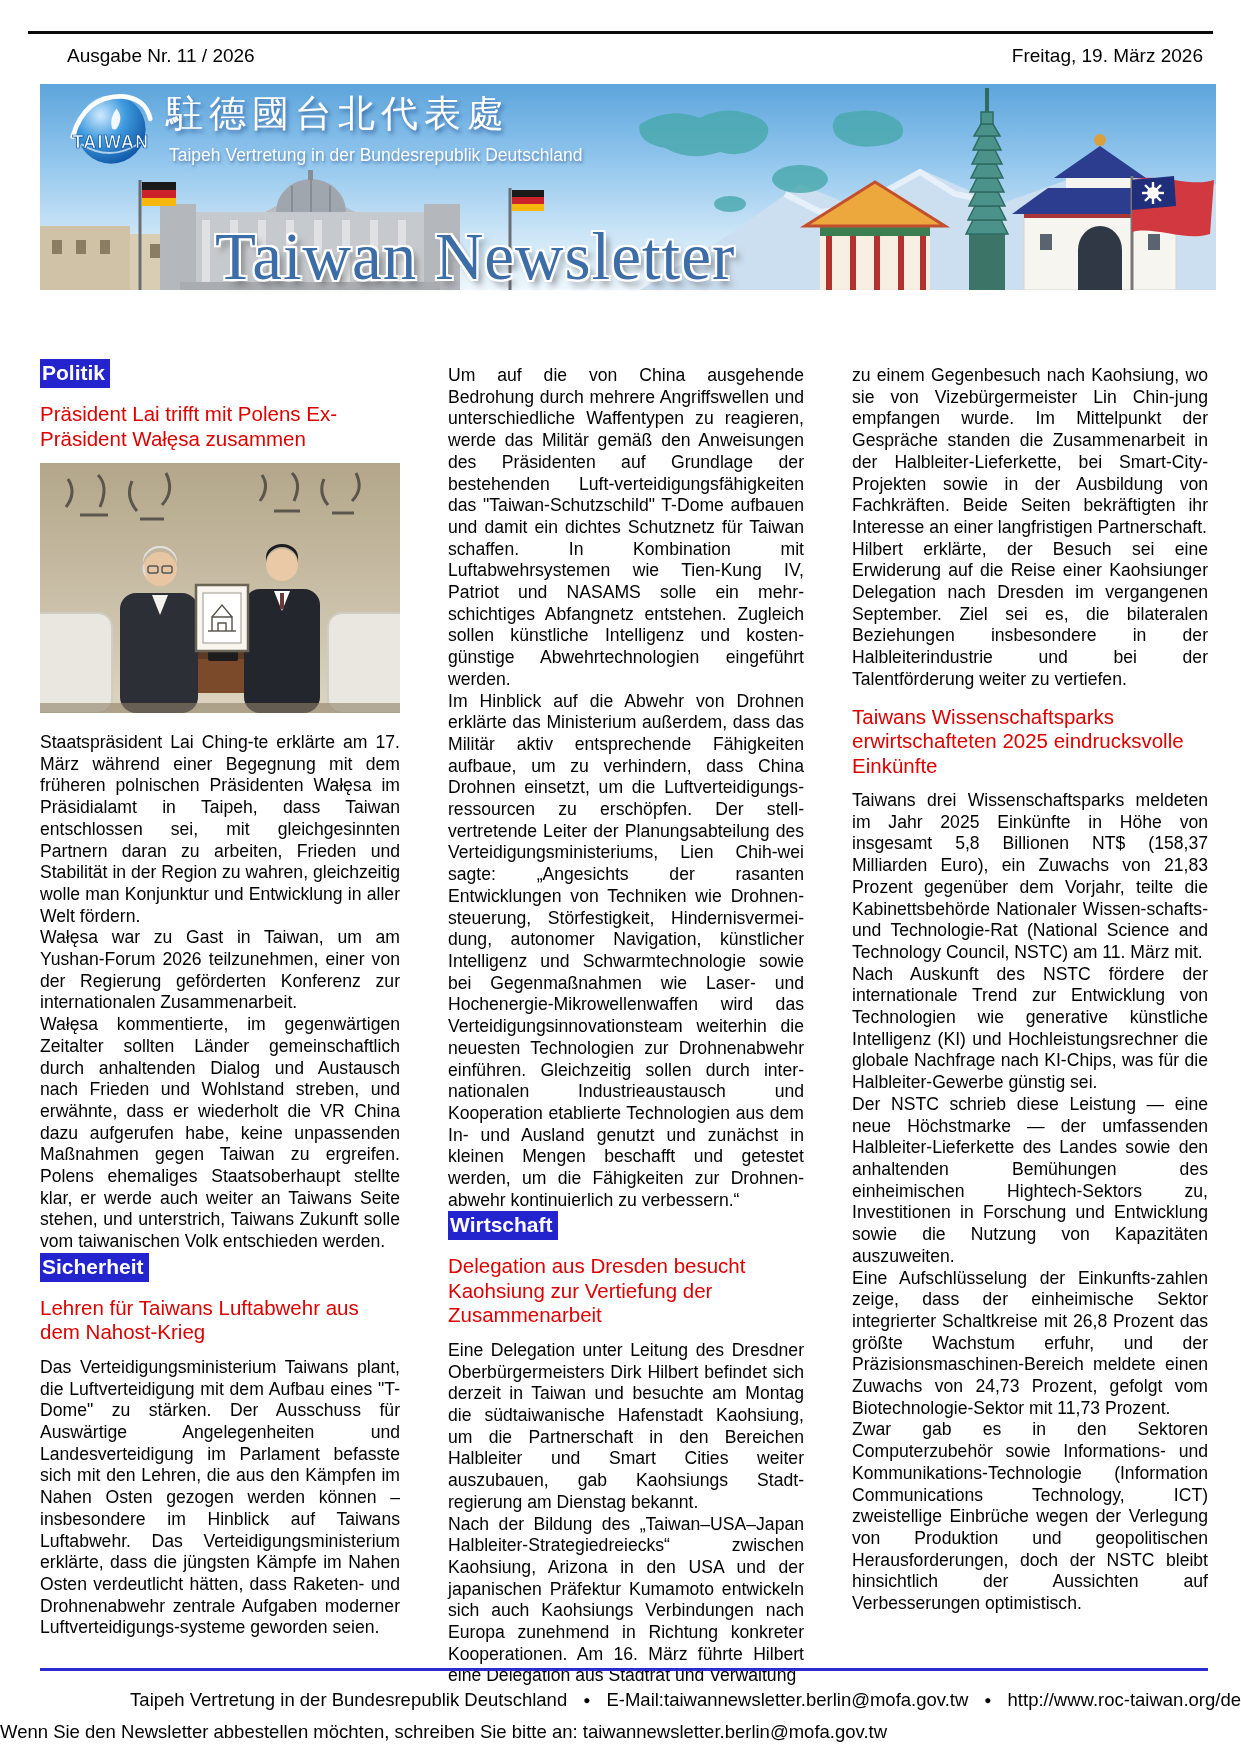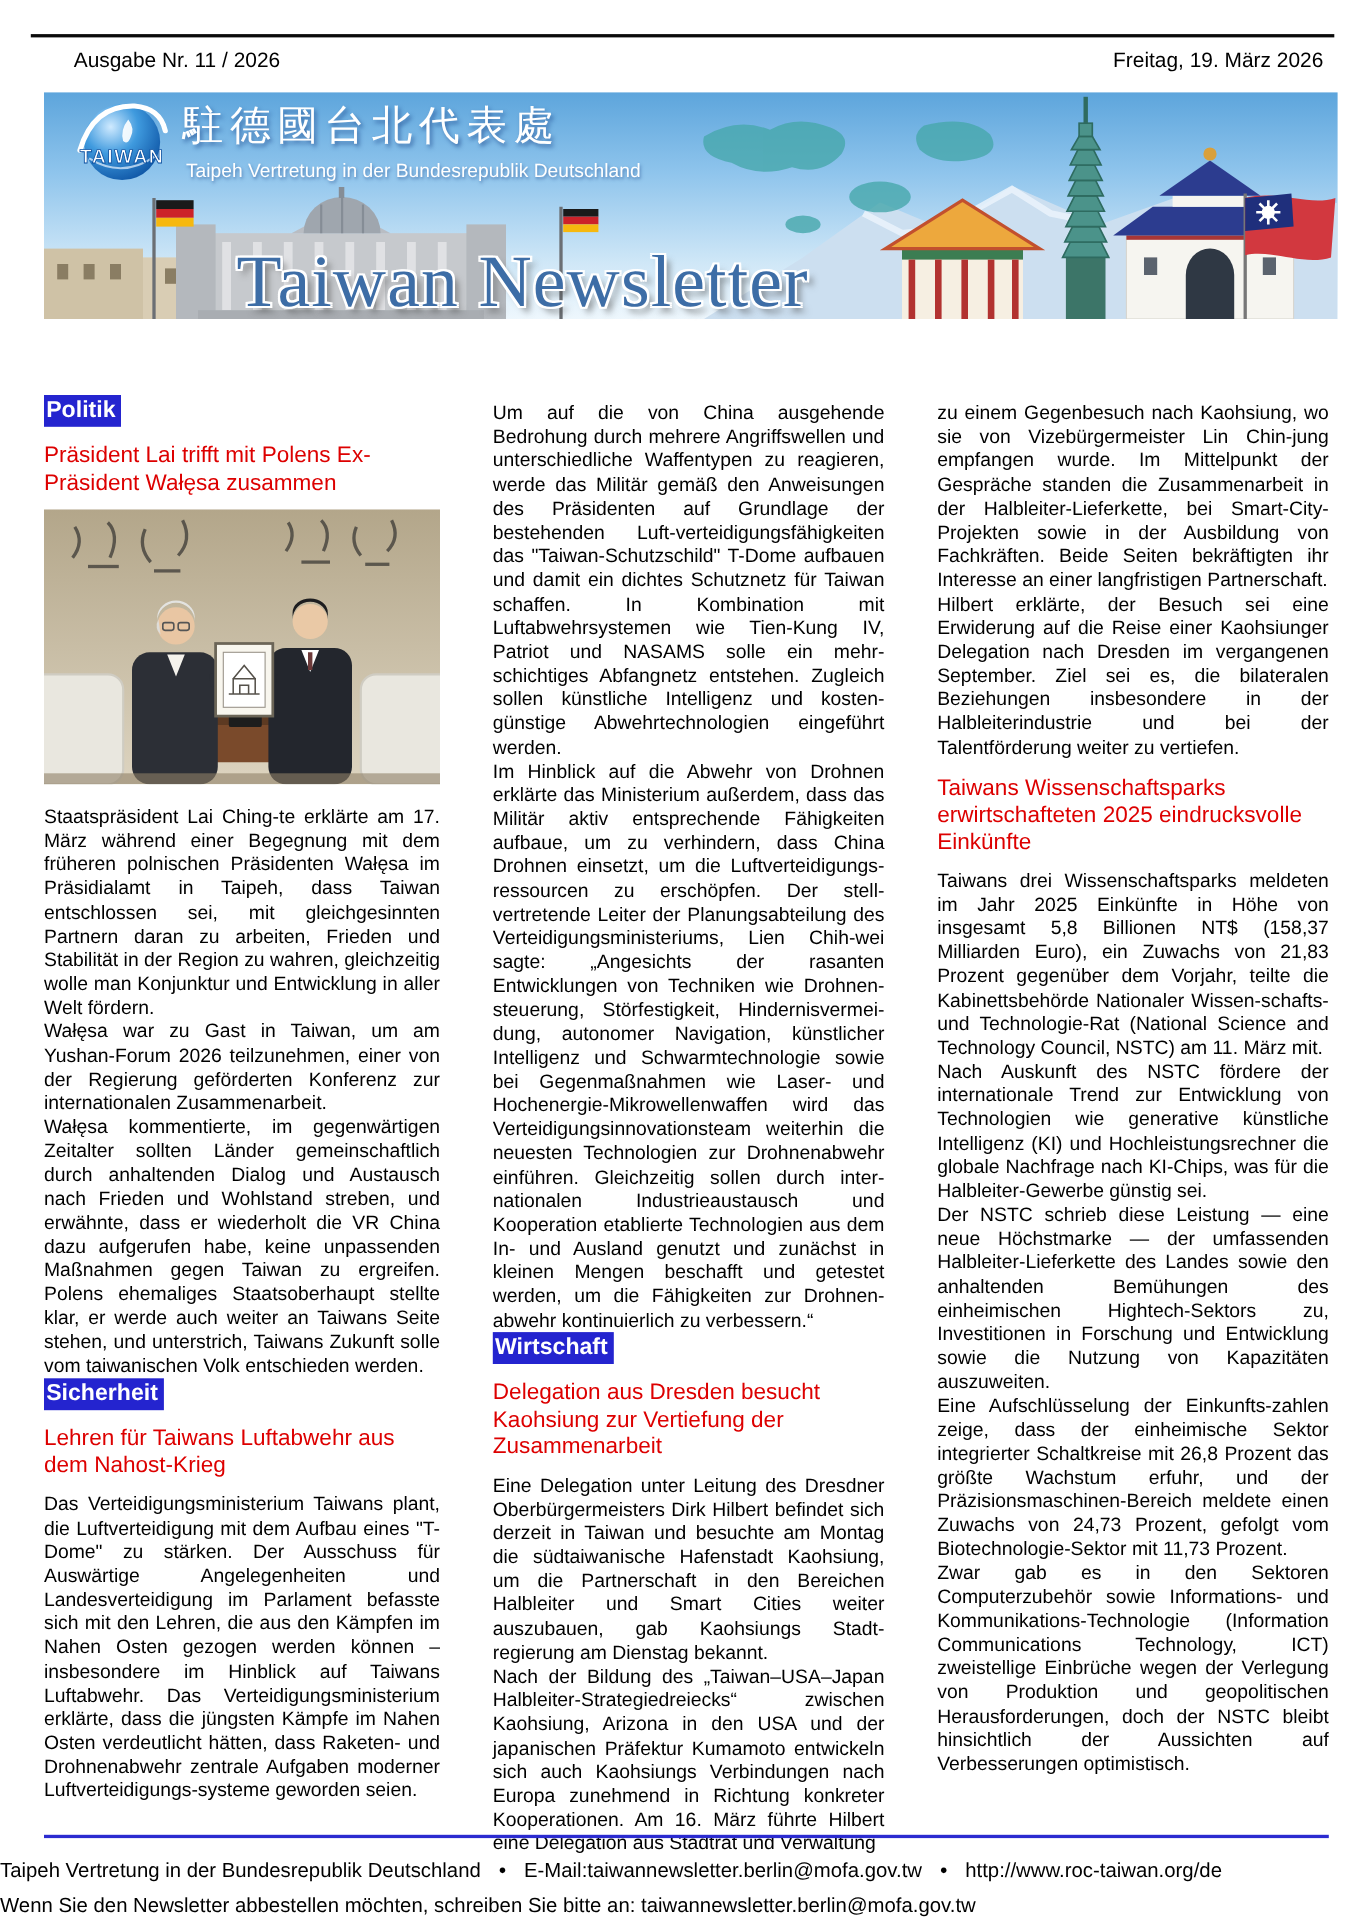--- a/index.html
+++ b/index.html
@@ -35,21 +35,21 @@
   .mt{margin-top:21px;}
   .badge-row{margin:0 0 0 0;}
   .badge{display:inline-block;background:#2424cf;color:#fff;font-weight:bold;
          font-size:21px;line-height:26px;padding:1px 5px 2px 2px;}
   .headline{font-size:20.5px;line-height:24.5px;font-weight:normal;color:#dd0000;
             margin:14px 0 12px;text-align:left;}
   .photo{display:block;width:360px;height:250px;margin:1px 0 19px;}
 
   
   .divider{position:absolute;top:1668px;left:40px;width:1168px;height:3px;background:#2b2bd0;}
-  .footer1{position:absolute;top:1689px;left:0;width:100%;text-align:left;font-size:18.5px;}
+  .footer1{position:absolute;top:1689px;left:0;width:100%;text-align:right;font-size:18.5px;}
   .footer1 .bullet{display:inline-block;font-size:12px;vertical-align:2px;margin:0 16px;}
   .footer2{position:absolute;top:1721px;left:0;width:100%;text-align:left;font-size:18.5px;}
 </style>
 </head>
 <body>
 
 <div class="page">
 
   <div class="topline"></div>
 

